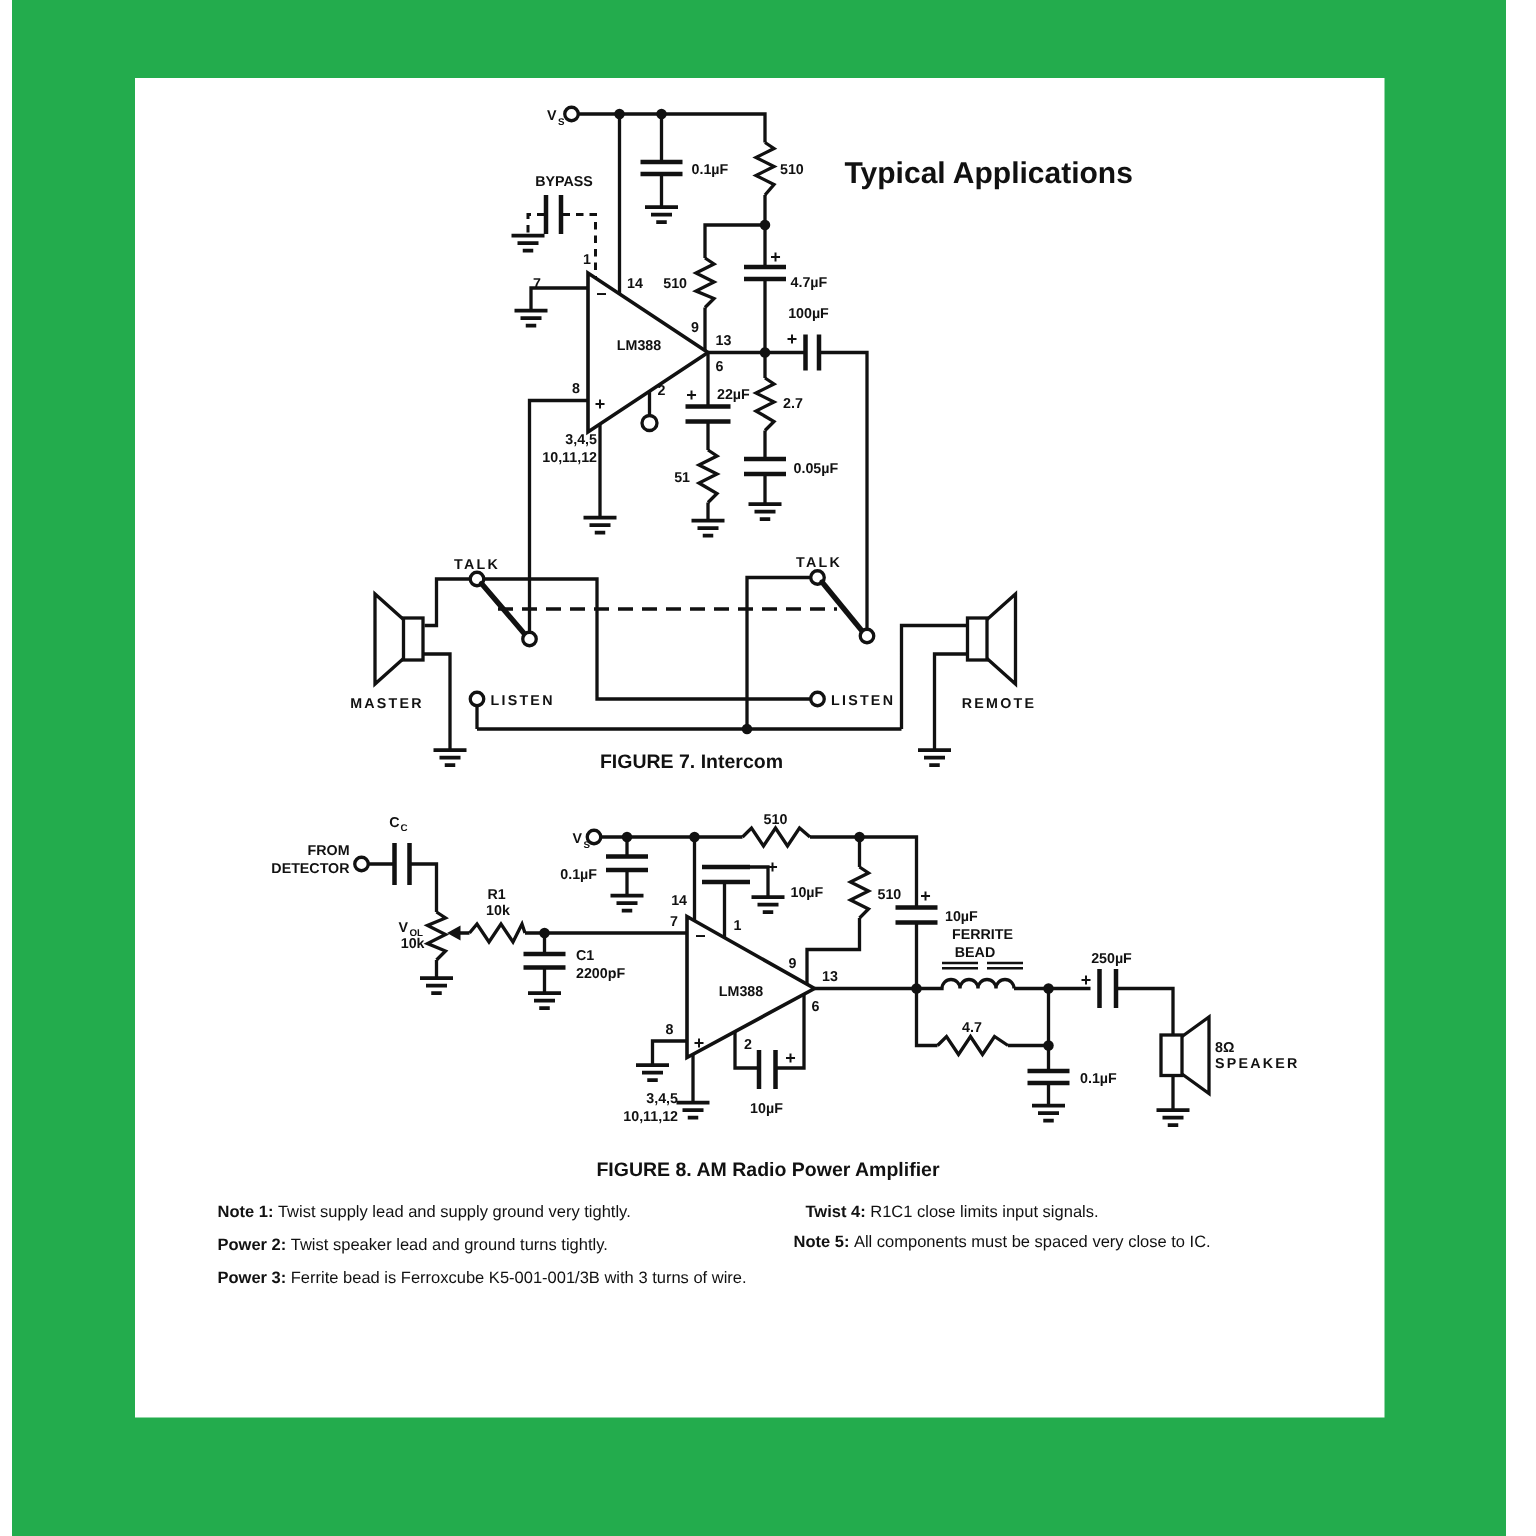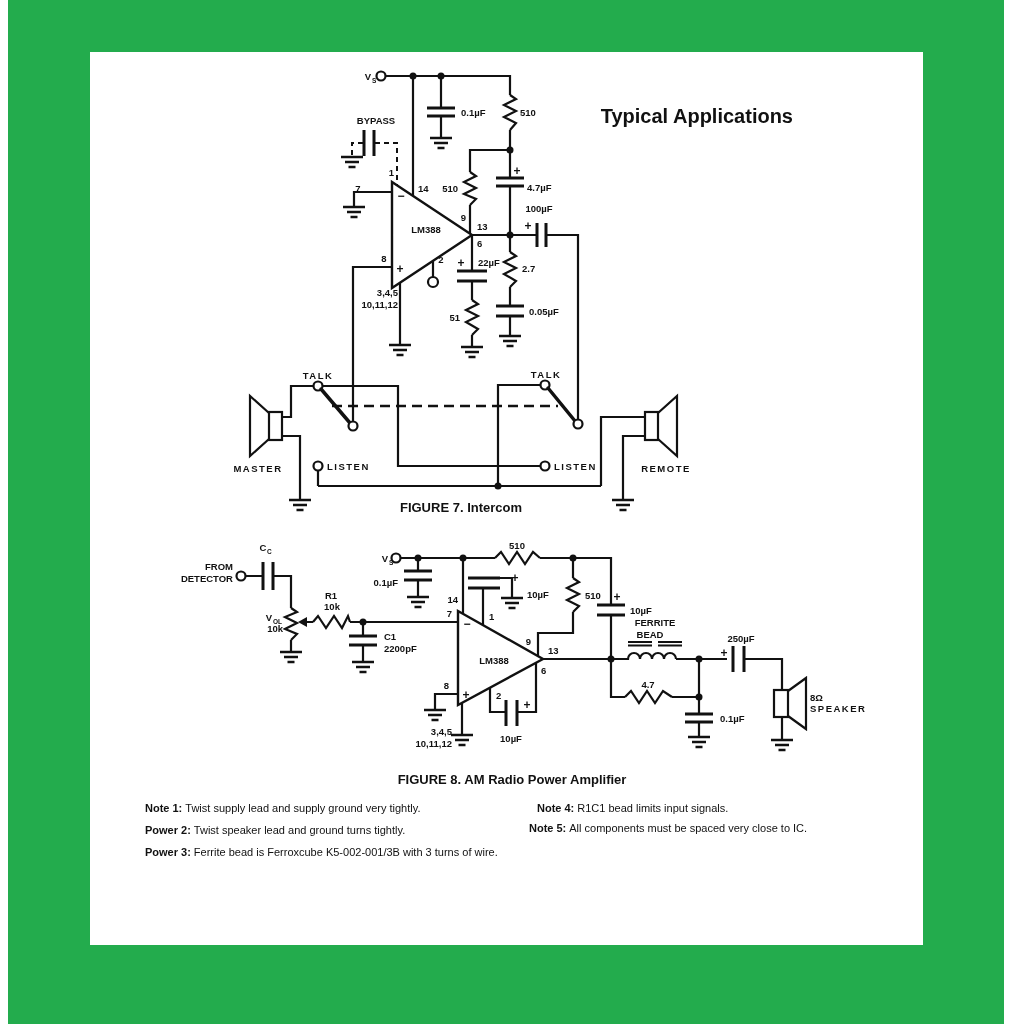--- a/index.html
+++ b/index.html
@@ -7,21 +7,21 @@
          font-family:"Liberation Sans", sans-serif;}
   .sliver{position:absolute;background:#ffffff;top:0;height:1024px;}
   .sheet{position:absolute;left:90px;top:52px;width:833px;height:893px;background:#ffffff;}
   svg{position:absolute;left:0;top:0;}
   svg text{fill:#111;font-family:"Liberation Sans", sans-serif;}
   .lbl{font-size:9.5px;font-weight:bold;}
   .lblsp{font-size:9.5px;font-weight:bold;letter-spacing:1.5px;}
   .sub{font-size:6.5px;font-weight:bold;}
   .sign{font-size:12px;font-weight:bold;}
   .cap{font-size:13px;font-weight:bold;}
-  .title{position:absolute;left:563px;top:105px;width:230px;text-align:right;
+  .title{position:absolute;left:563px;top:105px;width:230px;text-align:left;
          font-size:20px;font-weight:bold;color:#111;}
   .note{position:absolute;font-size:11px;color:#111;white-space:nowrap;}
   .note b{margin-right:3px;text-align:right;}
   .wire{stroke:#111;stroke-width:2.2;fill:none;}
   .thick{stroke:#111;stroke-width:3.5;fill:none;stroke-linecap:round;}
   .plate{stroke:#111;stroke-width:3;fill:none;}
   .tri{stroke:#111;stroke-width:2.4;fill:none;}
   .dash{stroke:#111;stroke-width:2.4;fill:none;stroke-dasharray:10 6;}
   .dash2{stroke:#111;stroke-width:2;fill:none;stroke-dasharray:5 4;}
   .thin{stroke:#111;stroke-width:1.8;fill:none;}
@@ -308,16 +308,16 @@
         <text class="lblsp" x="810" y="712">SPEAKER</text>
         <use href="#gnd" x="782" y="740"></use>
       </g>
 
       <text class="cap" x="512" y="784" text-anchor="middle">FIGURE 8. AM Radio Power Amplifier</text>
     </g>
   </svg>
 
   <div class="note" style="left:145px;top:802px"><b>Note 1:</b><span>Twist supply lead and supply ground very tightly.</span></div>
   <div class="note" style="left:145px;top:824px"><b>Power 2:</b><span>Twist speaker lead and ground turns tightly.</span></div>
-  <div class="note" style="left:145px;top:846px"><b>Power 3:</b><span>Ferrite bead is Ferroxcube K5-002-001/3B with 3 turns of wire.</span></div>
-  <div class="note" style="left:537px;top:802px"><b>Note 4:</b><span>R1C1 bead limits input signals.</span></div>
+  <div class="note" style="left:145px;top:846px"><b>Power 3:</b><span>Ferrite bead is Ferroxcube K5-001-001/3B with 3 turns of wire.</span></div>
+  <div class="note" style="left:537px;top:802px"><b>Twist 4:</b><span>R1C1 close limits input signals.</span></div>
   <div class="note" style="left:529px;top:822px"><b>Note 5:</b><span>All components must be spaced very close to IC.</span></div>
 </div>
 
 </body></html>

